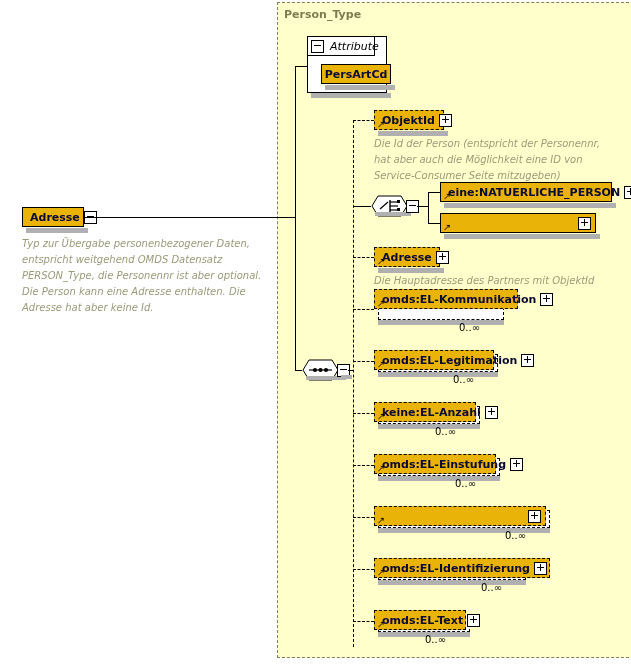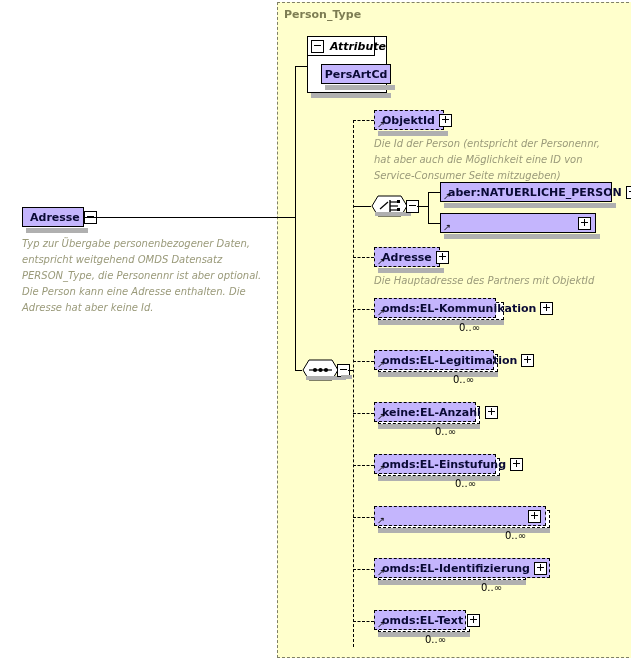--- a/index.html
+++ b/index.html
@@ -41,21 +41,21 @@
     font-size: 11px;
     font-weight: bold;
     color: #7d7d53;
     letter-spacing: 0px;
     white-space: nowrap;
   }
 
   
   .node {
     position: absolute;
-    background: #c4b5fd;
+    background: #eab308;
     box-sizing: border-box;
     height: 20px;
     display: flex;
     align-items: center;
     white-space: nowrap;
   }
   .node .lbl {
     font-size: 11px;
     font-weight: bold;
     color: #0a0a35;
@@ -190,21 +190,20 @@
     display: flex;
     align-items: center;
     white-space: nowrap;
   }
   .attr-header .lbl {
     font-size: 11px;
     font-style: italic;
     color: #000000;
     padding: 0 22px 0 3px;
     line-height: 1;
-    font-weight: bold;
   }
 </style>
 </head>
 <body>
 
 <div id="canvas">
 
   <div class="type-panel"></div>
   <div class="type-panel-title">Person_Type</div>
 
@@ -261,21 +260,21 @@
   </div>
   <div class="shadow" style="left:363px; top:212px; width:36px; height:4px;"></div>
   <div class="comp-exp" style="left:394px; top:200px;"></div>
   <div class="ln-h" style="left:405px; top:206px; width:11px;"></div>
   <div class="ln-v" style="left:416px; top:192px; height:31px;"></div>
   <div class="ln-h" style="left:416px; top:192px; width:12px;"></div>
   <div class="ln-h" style="left:416px; top:223px; width:12px;"></div>
 
   <div class="shadow" style="left:432px; top:203px; width:172px; height:5px;"></div>
   <div class="node solid" style="left:428px; top:182px; width:172px;">
-    <span class="lbl">aber:NATUERLICHE_PERSON</span>
+    <span class="lbl">eine:NATUERLICHE_PERSON</span>
     <div class="expander plus" style="margin-left:auto;"></div>
     <svg class="corner-arrow" viewBox="0 0 8 8">
       <path d="M0.5 7 L6 1.5 M6 1.5 L3.2 1.7 M6 1.5 L5.8 4.3" stroke="#000" stroke-width="1" fill="none"></path>
     </svg>
   </div>
 
   <div class="shadow" style="left:432px; top:234px; width:156px; height:5px;"></div>
   <div class="node solid" style="left:428px; top:213px; width:156px;">
     <div class="expander plus" style="margin-left:auto;"></div>
     <svg class="corner-arrow" viewBox="0 0 8 8">
@@ -304,21 +303,21 @@
     </svg>
   </div>
   <div class="shadow" style="left:294px; top:376px; width:40px; height:4px;"></div>
   <div class="comp-exp" style="left:325px; top:364px;"></div>
   <div class="shadow" style="left:329px; top:375px; width:11px; height:4px;"></div>
   <div class="ln-h" style="left:336px; top:370px; width:6px;"></div>
 
   <div class="dln-h" style="left:341px; top:309px; width:21px;"></div>
   <div class="shadow" style="left:366px; top:320px; width:126px; height:5px;"></div>
   <div class="stack-back" style="left:366px; top:302px; width:126px; height:18px;"></div>
-  <div class="node dashed" style="left:362px; top:298px; width:122px; z-index:2;">
+  <div class="node dashed" style="left:362px; top:289px; width:144px; z-index:2;">
     <span class="lbl">omds:EL-Kommunikation</span>
     <div class="expander plus" style="margin-left:auto;"></div>
     <svg class="corner-arrow" viewBox="0 0 8 8">
       <path d="M0.5 7 L6 1.5 M6 1.5 L3.2 1.7 M6 1.5 L5.8 4.3" stroke="#000" stroke-width="1" fill="none"></path>
     </svg>
   </div>
   <div class="card" style="left:447px; top:322px;">0..∞</div>
 
   <div class="dln-h" style="left:341px; top:361px; width:21px;"></div>
   <div class="shadow" style="left:366px; top:372px; width:120px; height:5px;"></div>

